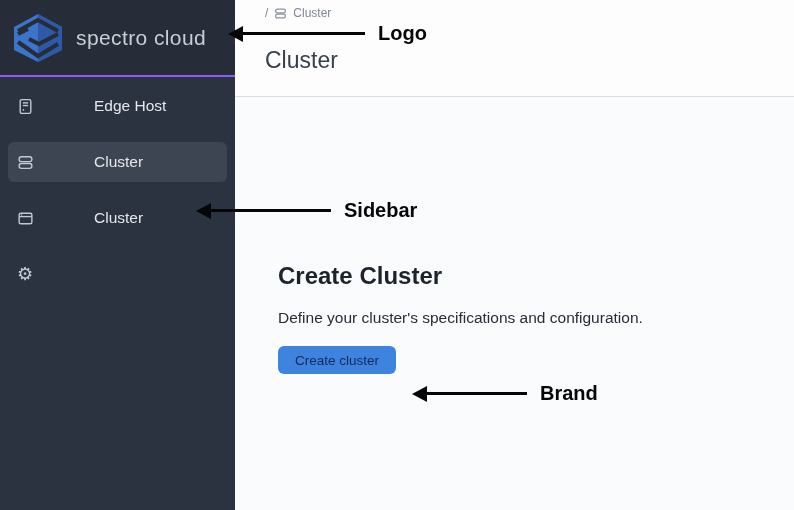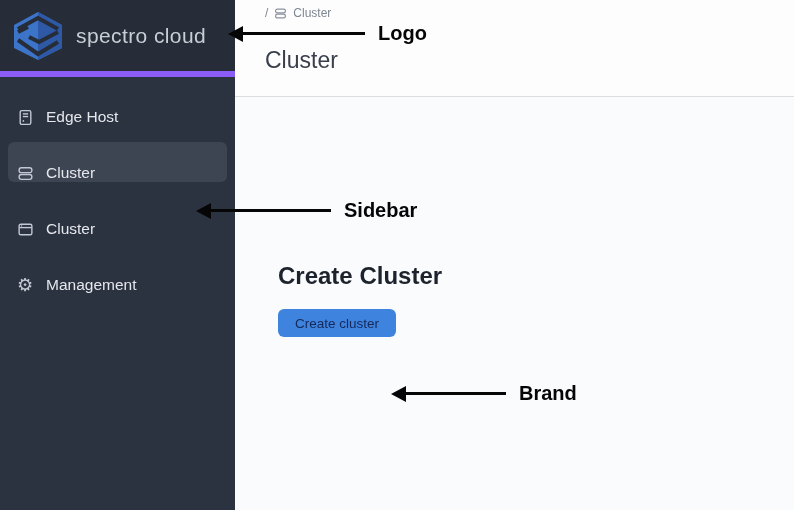--- a/index.html
+++ b/index.html
@@ -3,26 +3,26 @@
 <meta charset="utf-8">
 <style>
   * { margin:0; padding:0; box-sizing:border-box; }
   html,body { width:794px; height:510px; overflow:hidden; }
   body { font-family:"Liberation Sans", sans-serif; background:#fafbfc; position:relative; }
 
   .app { display:flex; width:794px; height:510px; }
 
   
   .sidebar { width:235px; min-width:235px; height:510px; background:#2b3240; display:flex; flex-direction:column; }
-  .sidebar-header { height:77px; background:#262c38; border-bottom:6px solid #8b5cf6; display:flex; align-items:center; padding-left:11px; }
+  .sidebar-header { height:77px; background:#262c38; border-bottom:2px solid #8b5cf6; display:flex; align-items:center; padding-left:11px; }
   .logo-icon { width:54px; height:50px; flex:0 0 auto; }
   .logo-text { margin-left:11px; font-size:21px; color:#c9ced6; letter-spacing:0.4px; white-space:nowrap; }
 
   .nav { padding-top:9px; }
-  .nav-item { height:40px; margin:0 8px 16px 8px; padding-left:4px; display:flex; align-items:flex-end; border-radius:6px; cursor:pointer; }
+  .nav-item { height:40px; margin:0 8px 16px 8px; padding-left:4px; display:flex; align-items:center; border-radius:6px; cursor:pointer;gap:48px; }
   .nav-item.selected { background:#3d4452; }
   .nav-icon { width:26px; display:flex; justify-content:center; align-items:center; }
   .nav-label { margin-left:8px; font-size:15.5px; color:#e4e7eb; }
   .gear-glyph { font-size:18px; color:#c3c9d2; line-height:1; }
 
   
   .main { flex:1; display:flex; flex-direction:column; background:#fafbfd; overflow:hidden; }
   .main-header { height:97px; background:#fdfdfe; border-bottom:1px solid #dcdde0; padding:6px 0 0 30px; }
   .breadcrumb { display:flex; align-items:center; font-size:12px; color:#7e8692; gap:6px; }
   .page-title { margin-top:27px; font-size:23px; color:#39404b; }
@@ -36,21 +36,21 @@
 
   
   .annotation { position:absolute; display:flex; align-items:center; pointer-events:none; }
   .arrow-head { width:0; height:0; border-top:8px solid transparent; border-bottom:8px solid transparent; border-right:15px solid #060606; }
   .arrow-line { height:3px; background:#060606; }
   .ann-label { margin-left:13px; font-size:20px; font-weight:bold; color:#060606; white-space:nowrap; }
   #ann-logo    { left:228px; top:22px; }
   #ann-logo    .arrow-line { width:122px; }
   #ann-sidebar { left:196px; top:199px;text-align:center; }
   #ann-sidebar .arrow-line { width:120px; }
-  #ann-brand   { left:391px; top:382px; }
+  #ann-brand   { left:412px; top:382px; }
   #ann-brand   .arrow-line { width:100px; }
 </style>
 </head>
 <body>
 
 <div class="app">
 
   <aside class="sidebar">
     <div class="sidebar-header">
       <svg class="logo-icon" viewBox="0 0 54 50">
@@ -92,40 +92,40 @@
             <circle cx="4.3" cy="4.6" r="0.6" fill="#c3c9d2" stroke="none"></circle>
           </svg>
         </span>
         <span class="nav-label">Cluster</span>
       </div>
 
       <div class="nav-item">
         <span class="nav-icon">
             <span class="gear-glyph">⚙</span>
           </span>
-        <span class="nav-label">Management</span>
       </div>
     </nav>
   </aside>
 
   <section class="main">
     <div class="main-header">
       <div class="breadcrumb">
         <span>/</span>
         <svg width="13" height="13" viewBox="0 0 16 16" fill="none" stroke="#8a919d" stroke-width="1.5">
           <rect x="2" y="2.6" width="12" height="4.6" rx="2.1"></rect>
           <rect x="2" y="8.9" width="12" height="4.6" rx="2.1"></rect>
         </svg>
         <span>Cluster</span>
       </div>
       <div class="page-title">Cluster</div>
     </div>
 
     <div class="content">
       <h2>Create Cluster</h2>
+      <p class="p1">Define your cluster's specifications and configuration.</p>
       <button class="create-btn">Create cluster</button>
     </div>
   </section>
 </div>
 
 <div class="annotation" id="ann-logo">
   <span class="arrow-head"></span>
   <span class="arrow-line"></span>
   <span class="ann-label">Logo</span>
 </div>

